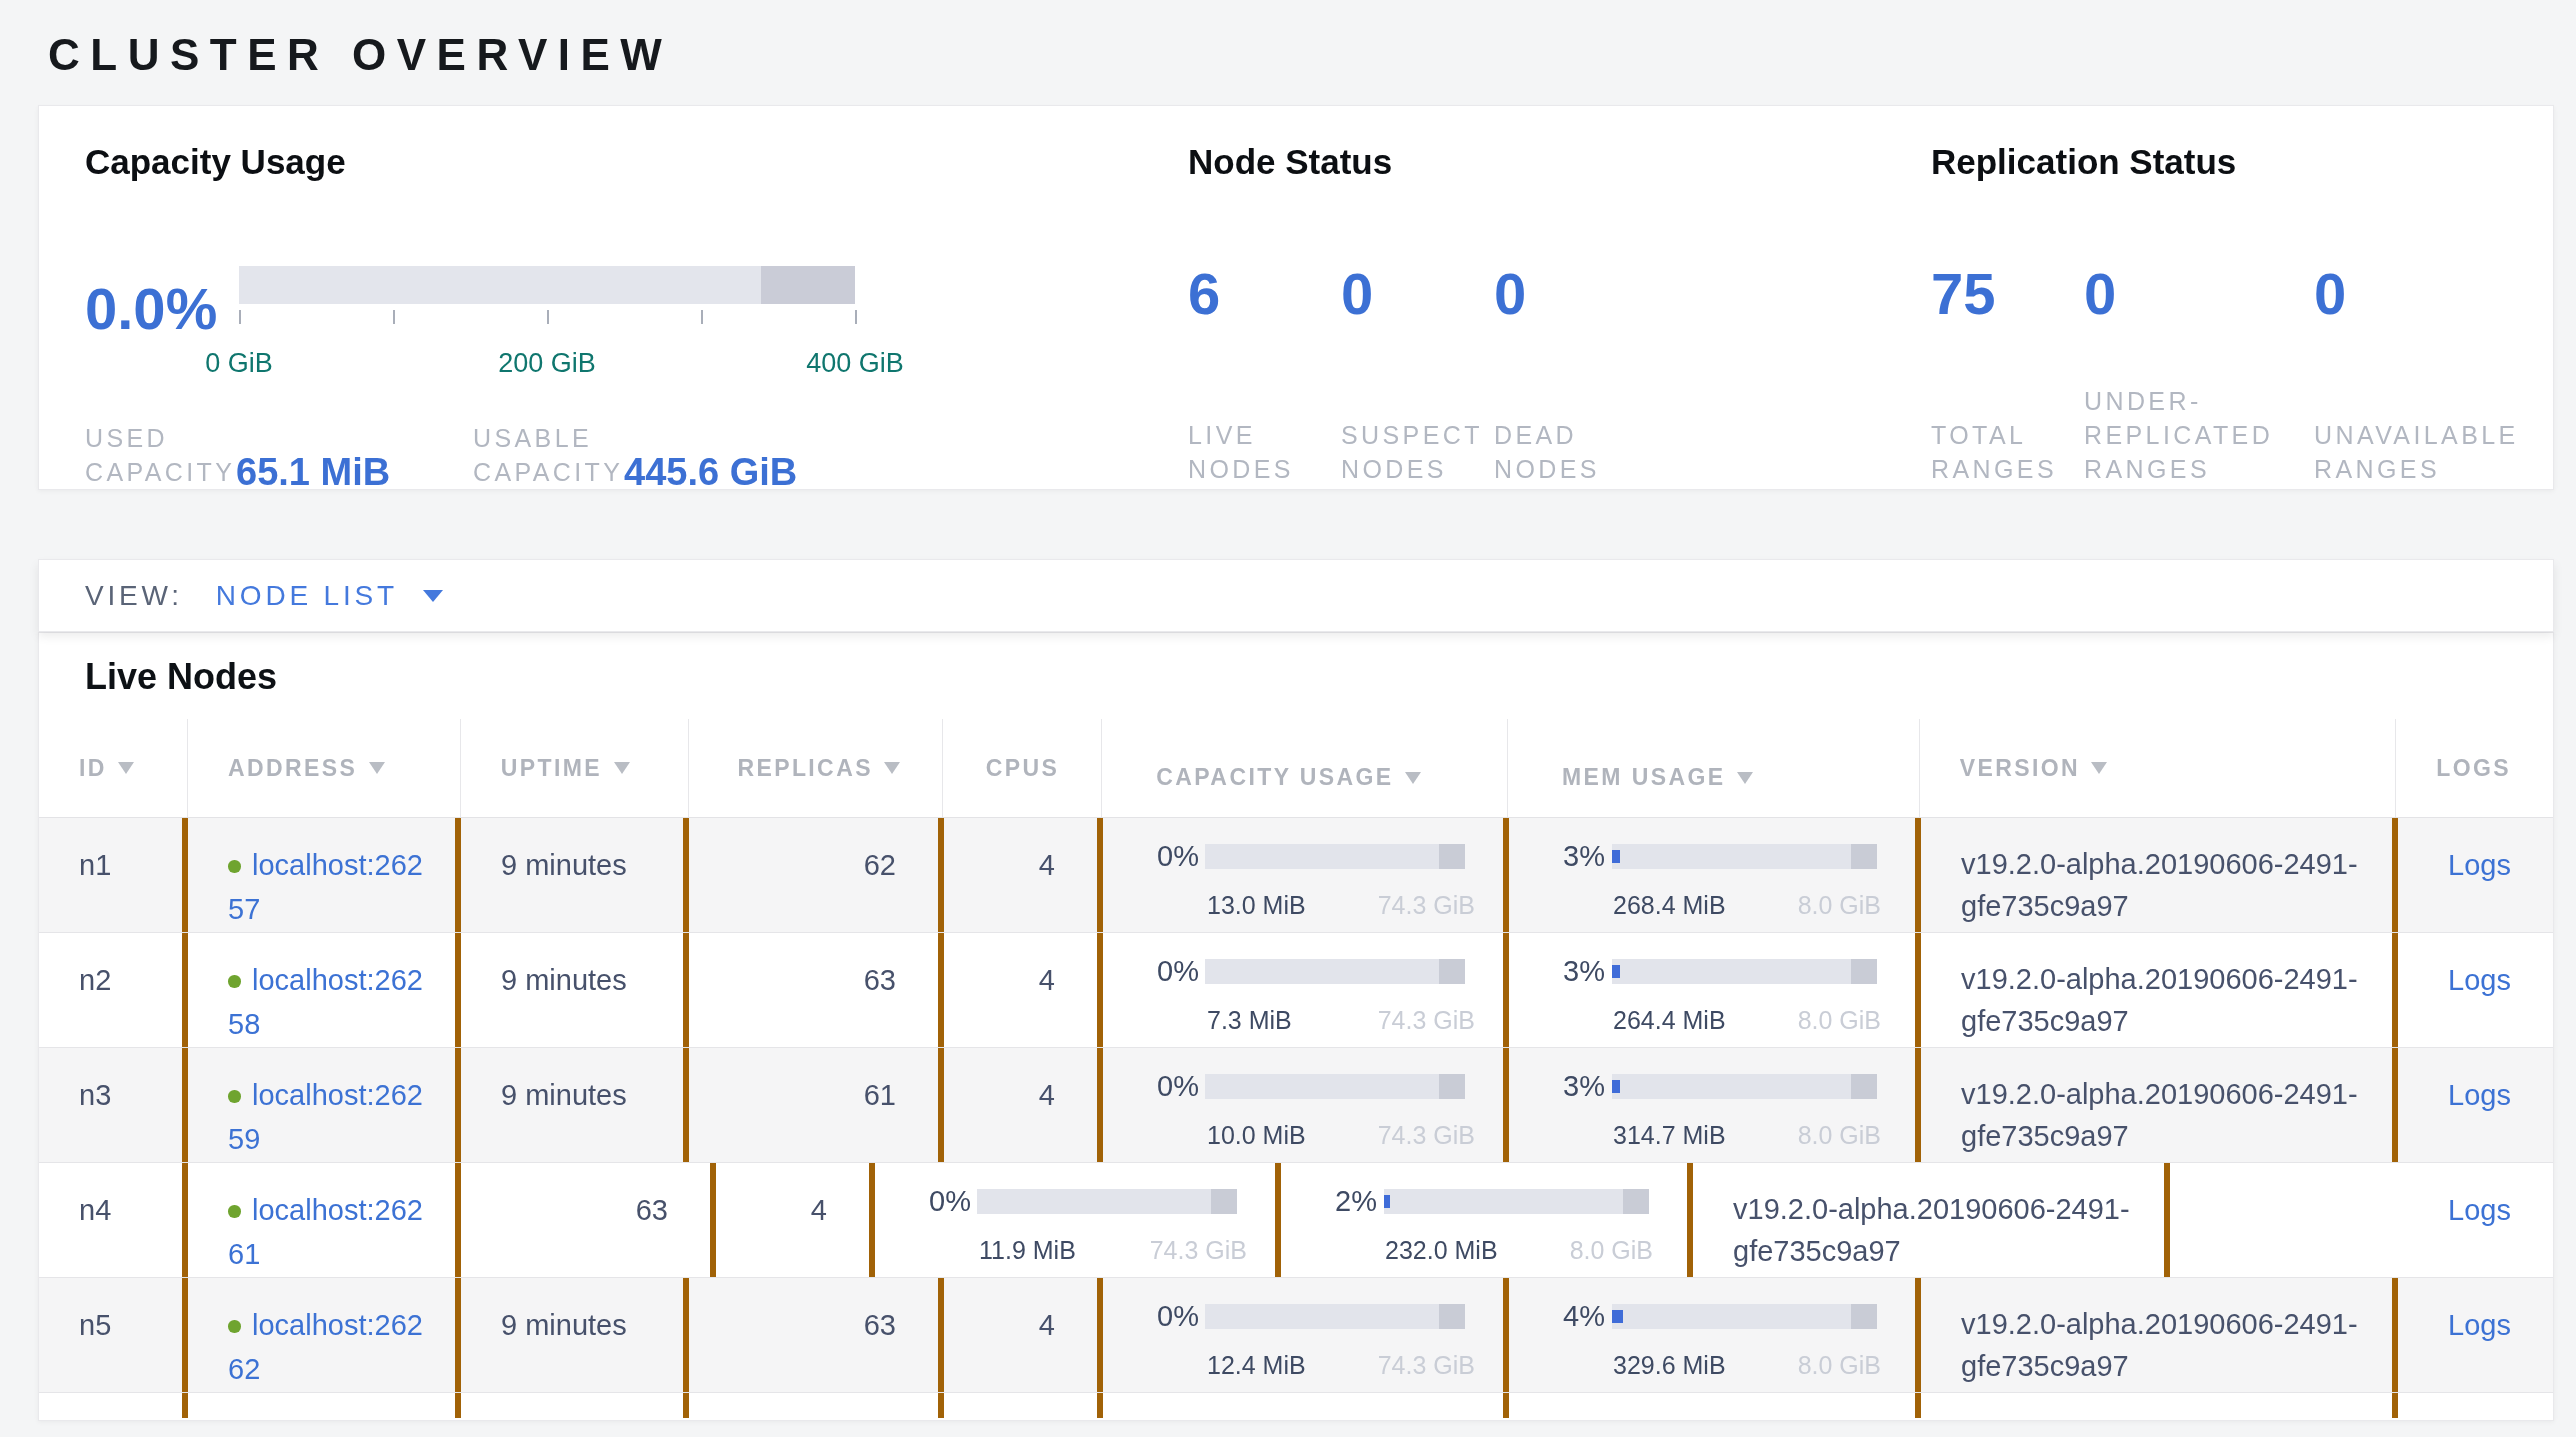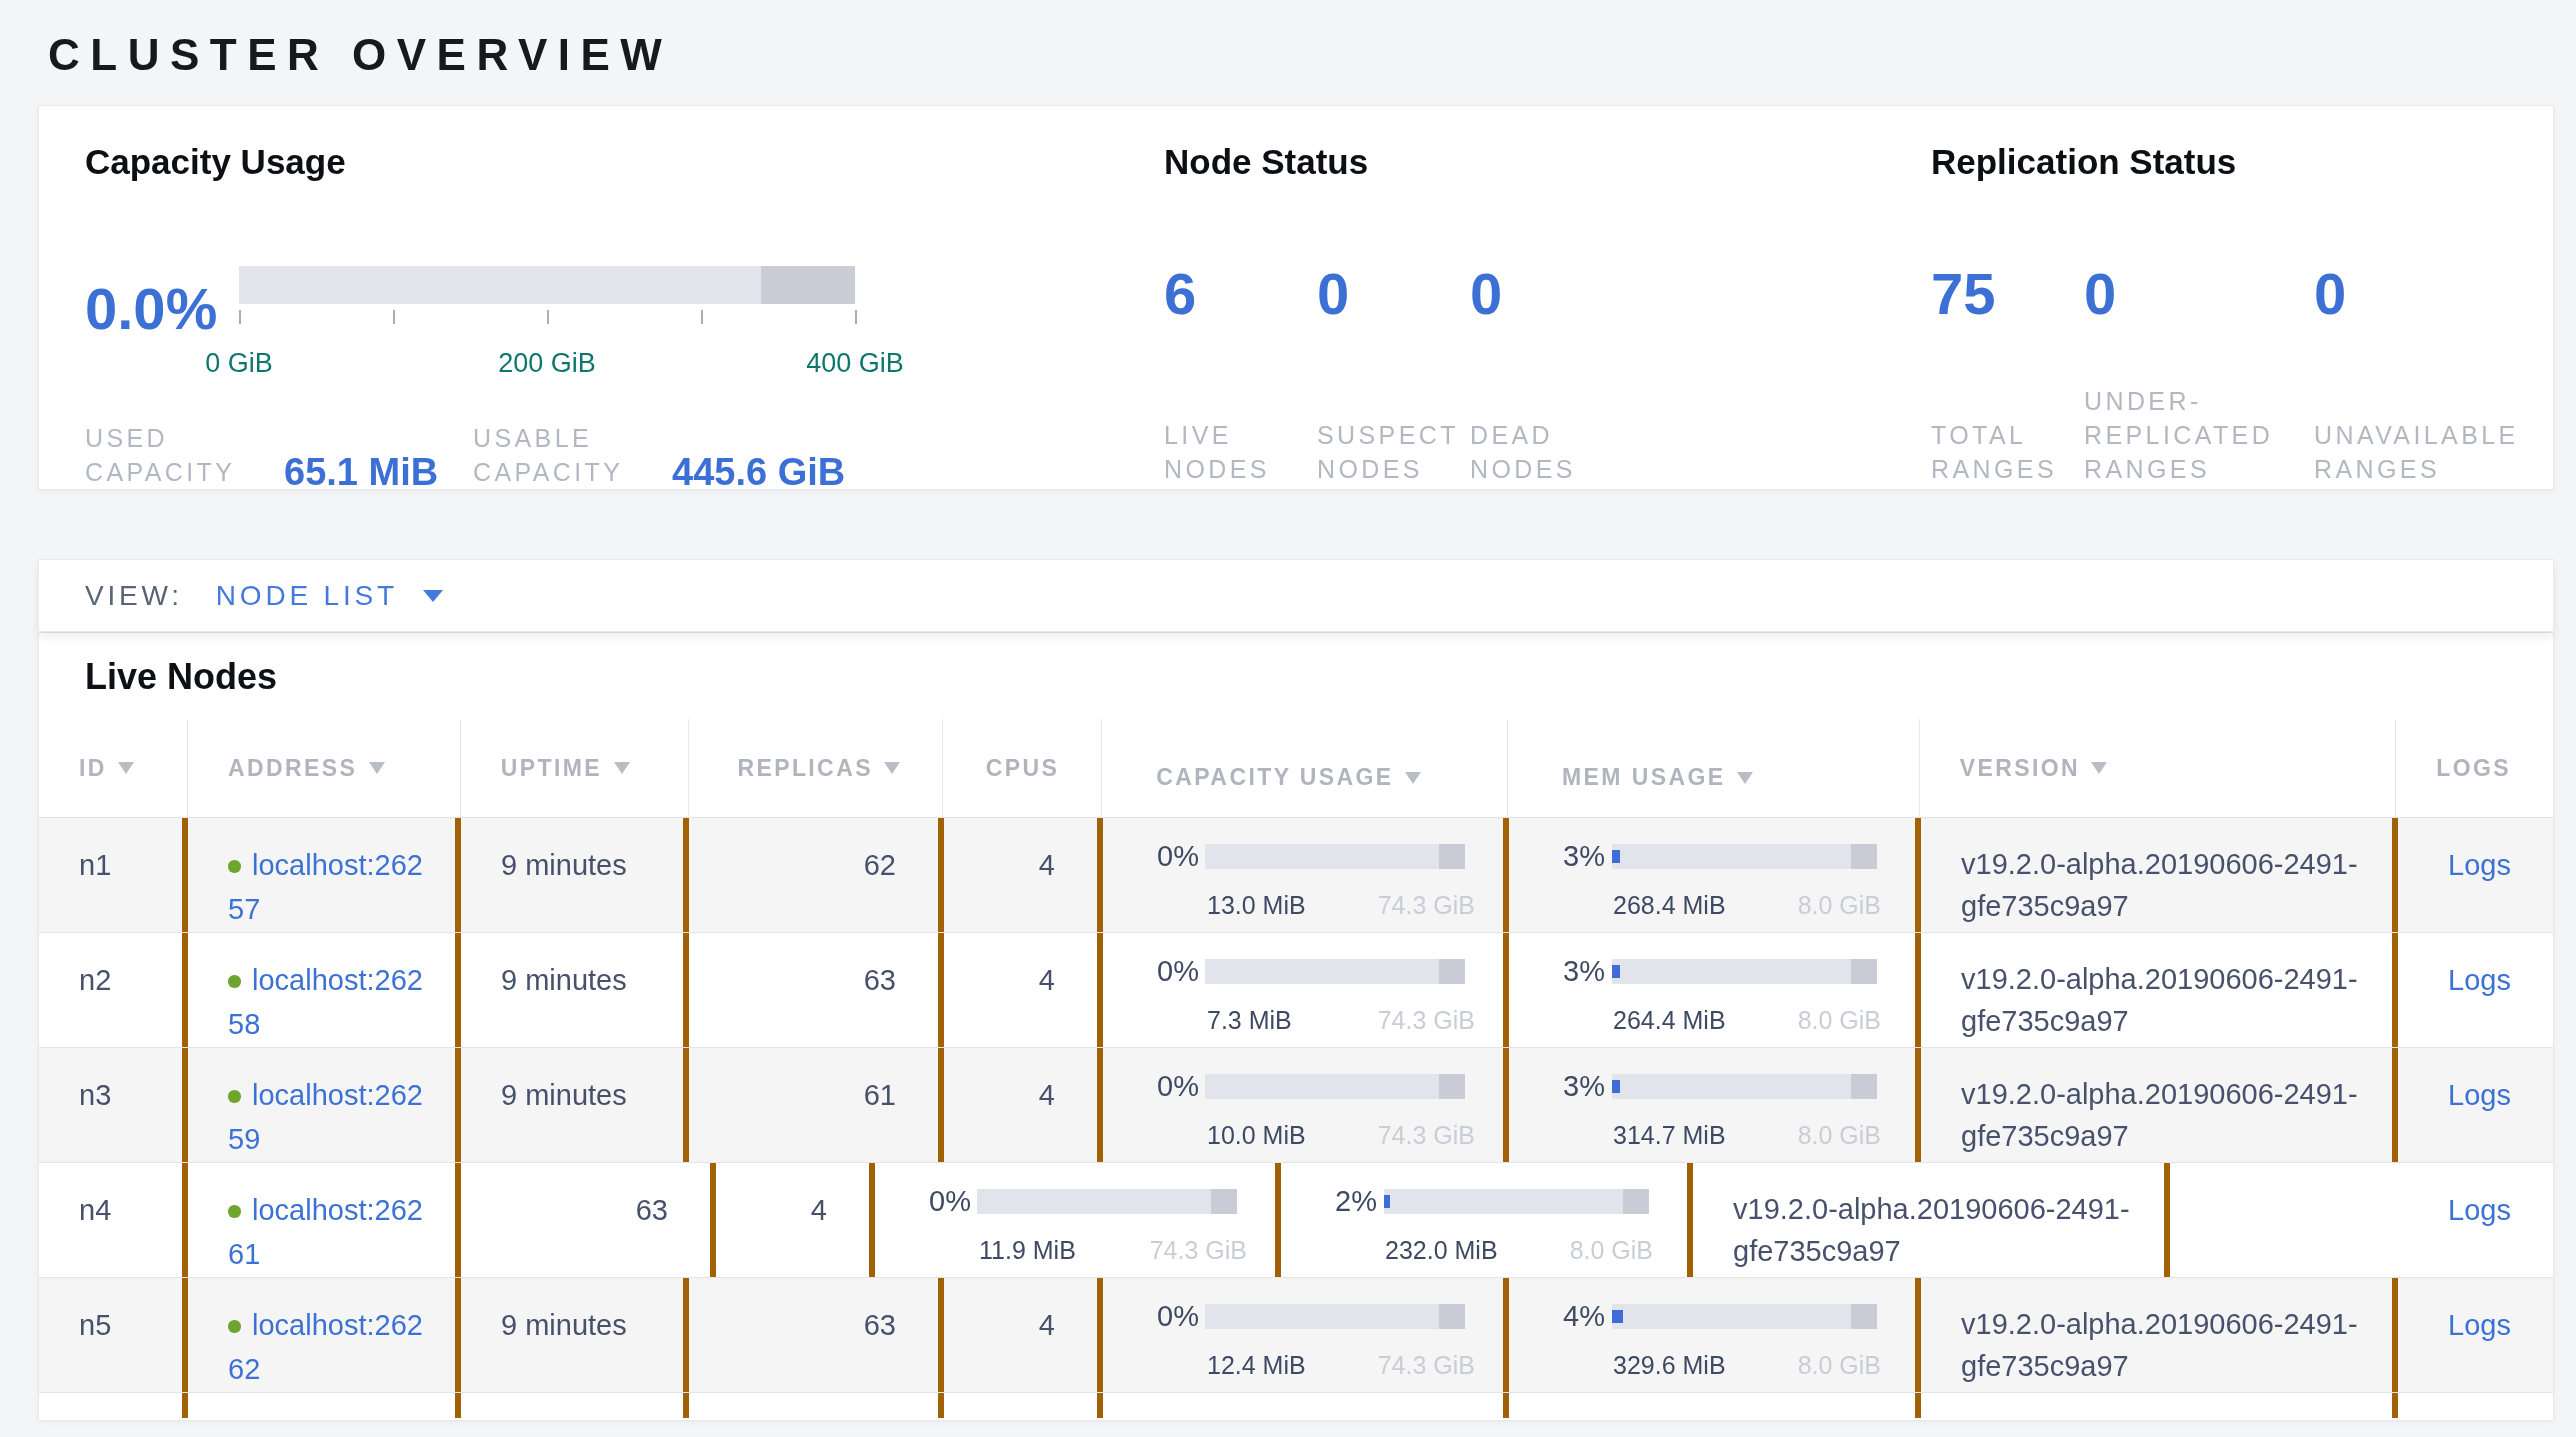--- a/index.html
+++ b/index.html
@@ -16,36 +16,36 @@
   }
   .card {
     width: 2516px; margin-left: 38px; background: #ffffff;
     border: 1px solid #e9e9ec; box-shadow: 0 1.9px 4.8px rgba(0,0,0,0.05);
   }
 
   
   .summary-card { height: 385px; position: relative; margin-bottom: 69px; }
   .sec { position: absolute; top: 35px; }
   .sec-capacity { left: 46px; width: 1073px; }
-  .sec-node { left: 1125px; width: 767px; }
+  .sec-node { left: 1149px; width: 767px; }
   .sec-repl { left: 1892px; width: 613px; }
   .sec h2 { font-size: 35px; font-weight: 700; color: #0c0f13; line-height: 42px; }
 
   .chart-row { display: flex; align-items: flex-start; margin-top: 81px; }
   .big-pct { width: 154px; font-size: 58px; line-height: 58px; font-weight: 700; color: #3c70d4; margin-top: 16px; }
   .sum-chart { width: 616px; }
   .sum-bar { position: relative; width: 616px; height: 38px; background: #e3e5ec; margin-top: 1.9px; }
   .sum-reserve { position: absolute; right: 0; top: 0; bottom: 0; width: 15.3%; background: #caccd7; }
   .sum-fill { position: absolute; left: 0; top: 0; bottom: 0; background: #3f6cd8; }
   .ticks { position: relative; height: 67px; width: 616px; margin-top: 5.8px; }
   .tick { position: absolute; top: 0; width: 1.9px; height: 14.4px; background: #a9aeb9; }
   .tick-label { position: absolute; top: 38px; transform: translateX(-50%); font-size: 27px; color: #0f766e; white-space: nowrap; }
 
   .stats-row { display: flex; margin-top: 44px; }
-  .stat { display: flex; align-items: flex-end; width: 388px; gap: 48px; }
+  .stat { display: flex; align-items: flex-end; width: 388px; }
   .stat-label { width: 151px; font-size: 25px; line-height: 34px; color: #b2b7c1; letter-spacing: 3.4px; }
   .stat-label span { display: block; }
   .stat-value { font-size: 38px; line-height: 38px; font-weight: 700; color: #3c70d4; margin-bottom: -1.9px; white-space: nowrap; }
 
   .stat-cols { display: flex; margin-top: 81px; }
   .stat-col { display: flex; flex-direction: column; justify-content: space-between; height: 222px; }
   .big-num { font-size: 58px; line-height: 59px; font-weight: 700; color: #3c70d4; }
   .col-label { font-size: 25px; line-height: 34px; color: #b2b7c1; letter-spacing: 3.4px; }
   .col-label span { display: block; }
   .w160 { width: 153px; } .w240 { width: 230px; }

